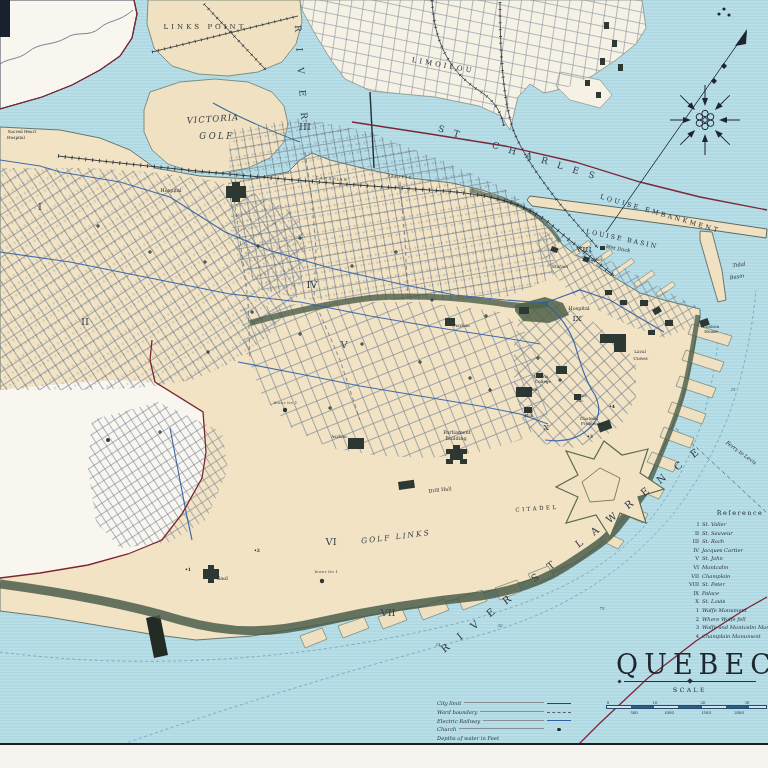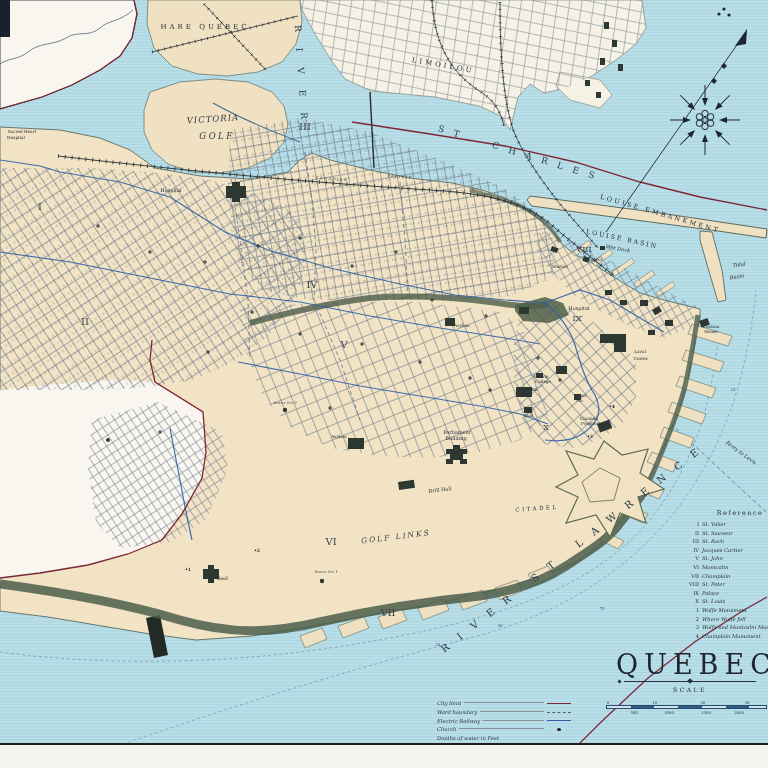--- a/index.html
+++ b/index.html
@@ -346,21 +346,21 @@
       <circle cx="710.6" cy="123.2" r="3.2"></circle>
           <circle cx="705" cy="126.5" r="3.2"></circle>
       <circle cx="699.4" cy="123.2" r="3.2"></circle>
           <circle cx="699.4" cy="116.8" r="3.2"></circle>
       <circle cx="705" cy="120" r="2.4"></circle>
     </g>
   </g>
 </svg>
 
 <div id="labels">
-      <span class="lbl place-sp" style="left: 205px; top: 27px; transform: translate(-50%, -50%) rotate(0deg);">HARE QUEBEC</span>
+      <span class="lbl place-sp" style="left: 205px; top: 27px; transform: translate(-50%, -50%) rotate(0deg);">LINKS POINT</span>
       <span class="lbl place-it" style="left: 213px; top: 119px; transform: translate(-50%, -50%) rotate(-4deg);">VICTORIA</span>
       <span class="lbl place-it2" style="left: 217px; top: 136px; transform: translate(-50%, -50%) rotate(0deg);">GOLF</span>
       <span class="lbl water-vert" style="left: 301px; top: 80px; transform: translate(-50%, -50%) rotate(86deg);">RIVER</span>
       <span class="lbl water-lg" style="left: 521px; top: 154px; transform: translate(-50%, -50%) rotate(17deg);">ST. CHARLES</span>
       <span class="lbl water-xl" style="left: 575px; top: 547px; transform: translate(-50%, -50%) rotate(-38deg);">RIVER  ST  LAWRENCE</span>
       <span class="lbl place-sp" style="left: 443px; top: 66px; transform: translate(-50%, -50%) rotate(10deg);">LIMOILOU</span>
       <span class="lbl embank" style="left: 660px; top: 214px; transform: translate(-50%, -50%) rotate(16deg);">LOUISE EMBANKMENT</span>
       <span class="lbl basin" style="left: 622px; top: 239px; transform: translate(-50%, -50%) rotate(12deg);">LOUISE BASIN</span>
       <span class="lbl sm-it" style="left: 618px; top: 249px; transform: translate(-50%, -50%) rotate(10deg);">Wet Dock</span>
       <span class="lbl sm-it" style="left: 739px; top: 265px; transform: translate(-50%, -50%) rotate(-8deg);">Tidal</span>

